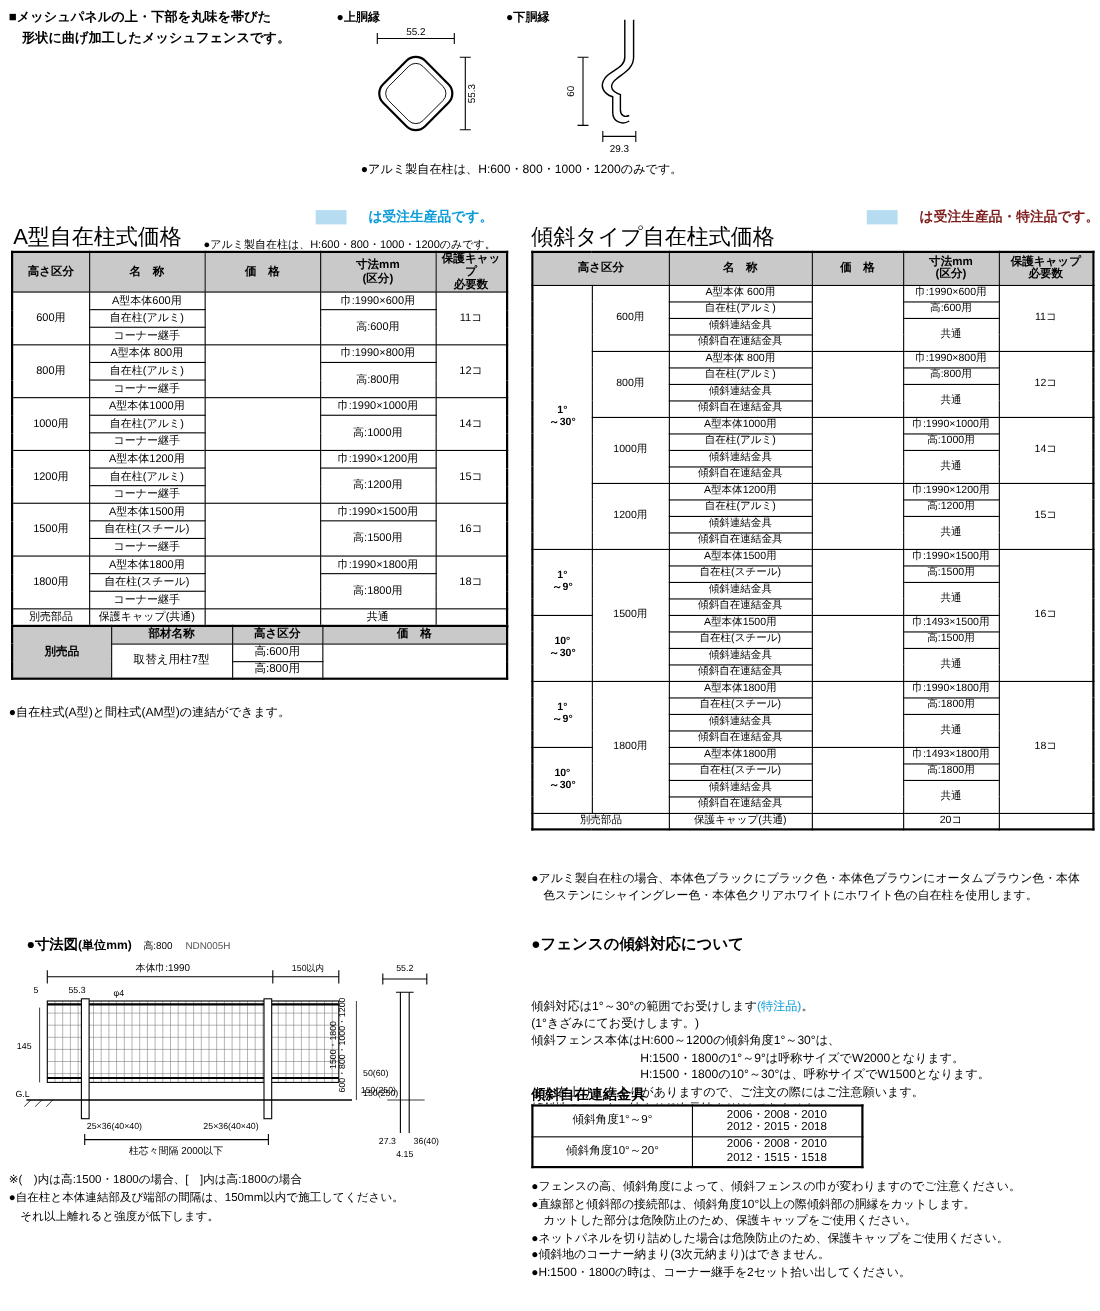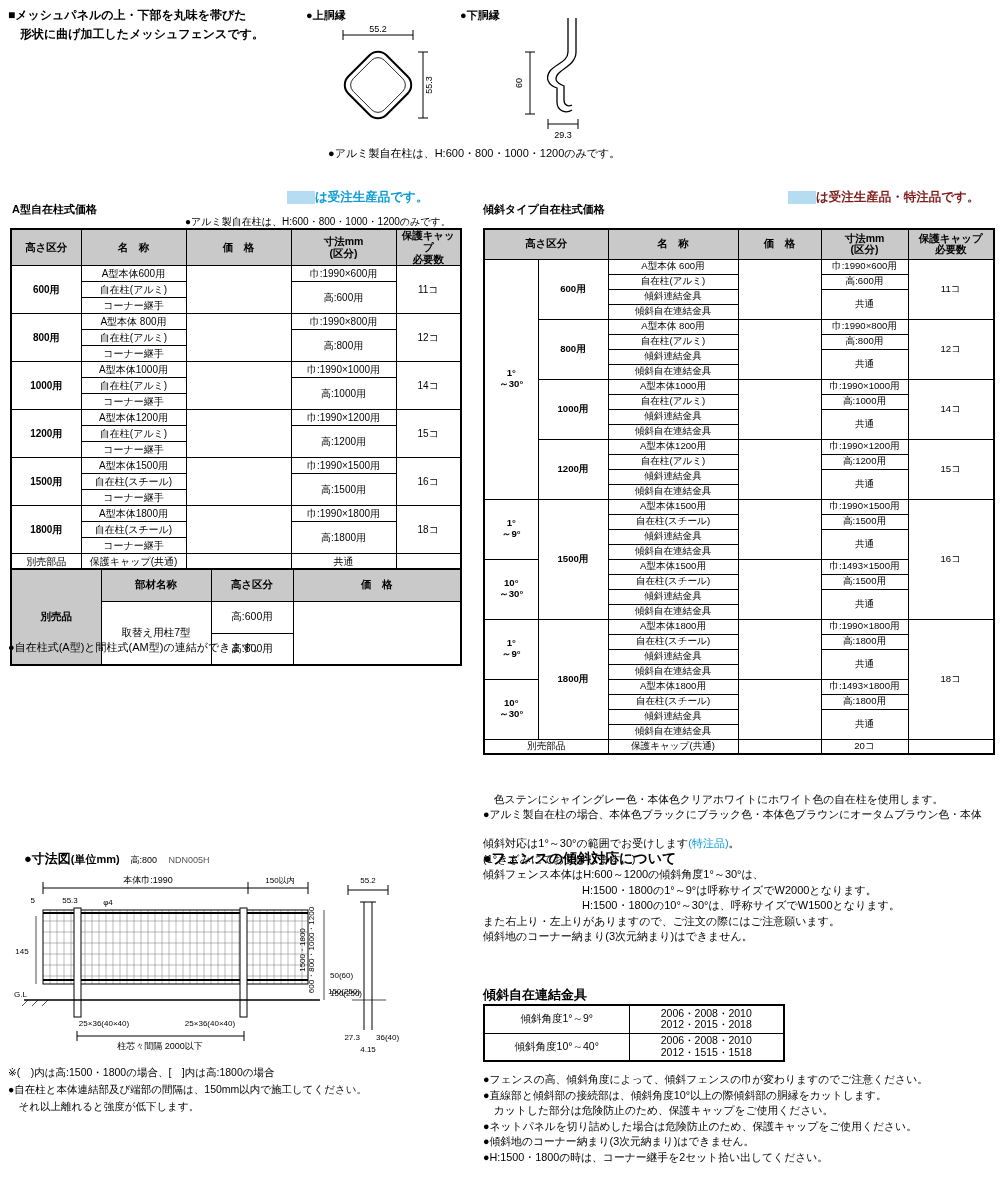--- a/index.html
+++ b/index.html
@@ -9,58 +9,58 @@
 .bold { font-weight:bold;margin-left:16px; }
 .pre { white-space:pre-line; }
 .blue { color:#0a9bd8; }
 
 .intro { left:8px; top:6px; font-size:12px; line-height:1.55; font-weight:bold; }
 .rail-lbl { font-size:11px; font-weight:bold; }
 .top-rail-lbl { left:306px; top:8px; }
 .bot-rail-lbl { left:460px; top:8px; }
 .alumi-note-top { left:328px; top:146px; font-size:11px; }
 
-.sec-title { font-weight:bold; font-size:11px;text-align:center; }
+.sec-title { font-weight:normal; font-size:20px;text-align:center; }
 .tA-title { left:12px; top:202px; }
 .tB-title { left:483px; top:202px; }
 
-.legend { display:flex; align-items:center; gap:0; }
+.legend { display:flex; align-items:center; gap:20px; }
 .legA { left:287px; top:189px; }
 .legB { left:788px; top:189px; }
 .swatch { display:inline-block; width:28px; height:13px; background:#b5dcf0; }
 .legend .blue { font-weight:bold; font-size:12.5px; }
 
 .small-note { font-size:10px; }
 .tA-note { left:185px; top:215px; }
 
 table.price-table { border-collapse:collapse; table-layout:fixed; position:absolute; border:2px solid #000; background:#fff; }
 .price-table th, .price-table td { border:1px solid #000; text-align:center; vertical-align:middle; font-size:10px; line-height:1.12; padding:0 1px; overflow:hidden; }
 .price-table th { background:#c9c9c9; font-weight:bold; font-size:10.5px; height:30px; }
 .tblA { left:10px; top:228px; width:450px; }
 .tblA tbody td { height:16px; }
 .tblB { left:483px; top:228px; width:510px; }
 .tblB tbody td { height:15px; font-size:9.6px; }
-.hcell { font-weight:bold; }
+.hcell { font-weight:normal; }
 .acell { font-weight:bold; }
 .gray-cell { background:#c9c9c9; font-weight:bold; }
 .subA { left:10px; top:568px; width:450px; }
-.subA td, .subA th { height:32px; font-size:10.5px; }
+.subA td, .subA th { height:16px; font-size:10.5px; }
 .fA { left:8px; top:640px; font-size:11px; }
 
 .noteB { left:483px; top:792px; width:515px; font-size:10.8px; line-height:15px; }
 
 .fig-head { left:8px; top:850px; font-size:13px; }
 .fig-head .unit { font-size:11px; font-weight:bold; }
 .fig-head .hnote { font-size:9px; margin-left:7px; }
 .fig-head .code { font-size:9px; color:#555; margin-left:8px; }
 .dim-figure { left:8px; top:872px; }
 .fig-notes { left:8px; top:1064px; font-size:10.5px; line-height:17px; }
 
 .slope-title { left:483px; top:850px; font-size:14px; font-weight:bold; }
-.slope-para { left:483px; top:836px; font-size:11px; line-height:15.5px; }
+.slope-para { left:483px; top:908px; font-size:11px; line-height:15.5px; }
 .order-title { left:483px; top:986px; font-size:13px; font-weight:bold; }
 .orderT { left:483px; top:1004px; width:300px; }
 .orderT td { height:28px; font-size:10.5px; }
 .bullets { left:483px; top:1072px; font-size:10.8px; line-height:15.5px; }
 
 svg .s1 { stroke:#000; stroke-width:1; }
 svg .s05 { stroke:#000; stroke-width:0.7; }
 svg text { fill:#000; font-family:"Liberation Sans","DejaVu Sans",sans-serif; }
 svg .t8 { font-size:8px; }
 svg .t9 { font-size:9px; }
@@ -437,22 +437,22 @@
           <td colspan="2">別売部品</td>
           <td>保護キャップ(共通)</td>
           <td></td>
           <td>20コ</td>
           <td></td>
         </tr>
       </tbody>
   </table>
 
   <div class="abs noteB">
+    <div>●アルミ製自在柱の場合、本体色ブラックにブラック色・本体色ブラウンにオータムブラウン色・本体</div>
     <div>　色ステンにシャイングレー色・本体色クリアホワイトにホワイト色の自在柱を使用します。</div>
-    <div>●アルミ製自在柱の場合、本体色ブラックにブラック色・本体色ブラウンにオータムブラウン色・本体</div>
   </div>
 
   <div class="abs fig-head">
     <span class="bold">●寸法図</span><span class="unit">(単位mm)</span>
     <span class="hnote">高:800</span>
     <span class="code">NDN005H</span>
   </div>
 
   <svg class="abs dim-figure" width="470" height="190" viewBox="0 0 470 190">
 
@@ -576,21 +576,21 @@
         <col style="width:145px">
         <col style="width:155px">
       </colgroup>
     <tbody>
       <tr>
         <td>傾斜角度1°～9°</td>
         <td class="pre">2006・2008・2010
 2012・2015・2018</td>
       </tr>
       <tr>
-        <td>傾斜角度10°～40°</td>
+        <td>傾斜角度10°～20°</td>
         <td class="pre">2006・2008・2010
 2012・1515・1518</td>
       </tr>
     </tbody>
   </table>
 
   <div class="abs bullets">
     <div>●フェンスの高、傾斜角度によって、傾斜フェンスの巾が変わりますのでご注意ください。</div>
     <div>●直線部と傾斜部の接続部は、傾斜角度10°以上の際傾斜部の胴縁をカットします。</div>
     <div>　カットした部分は危険防止のため、保護キャップをご使用ください。</div>

